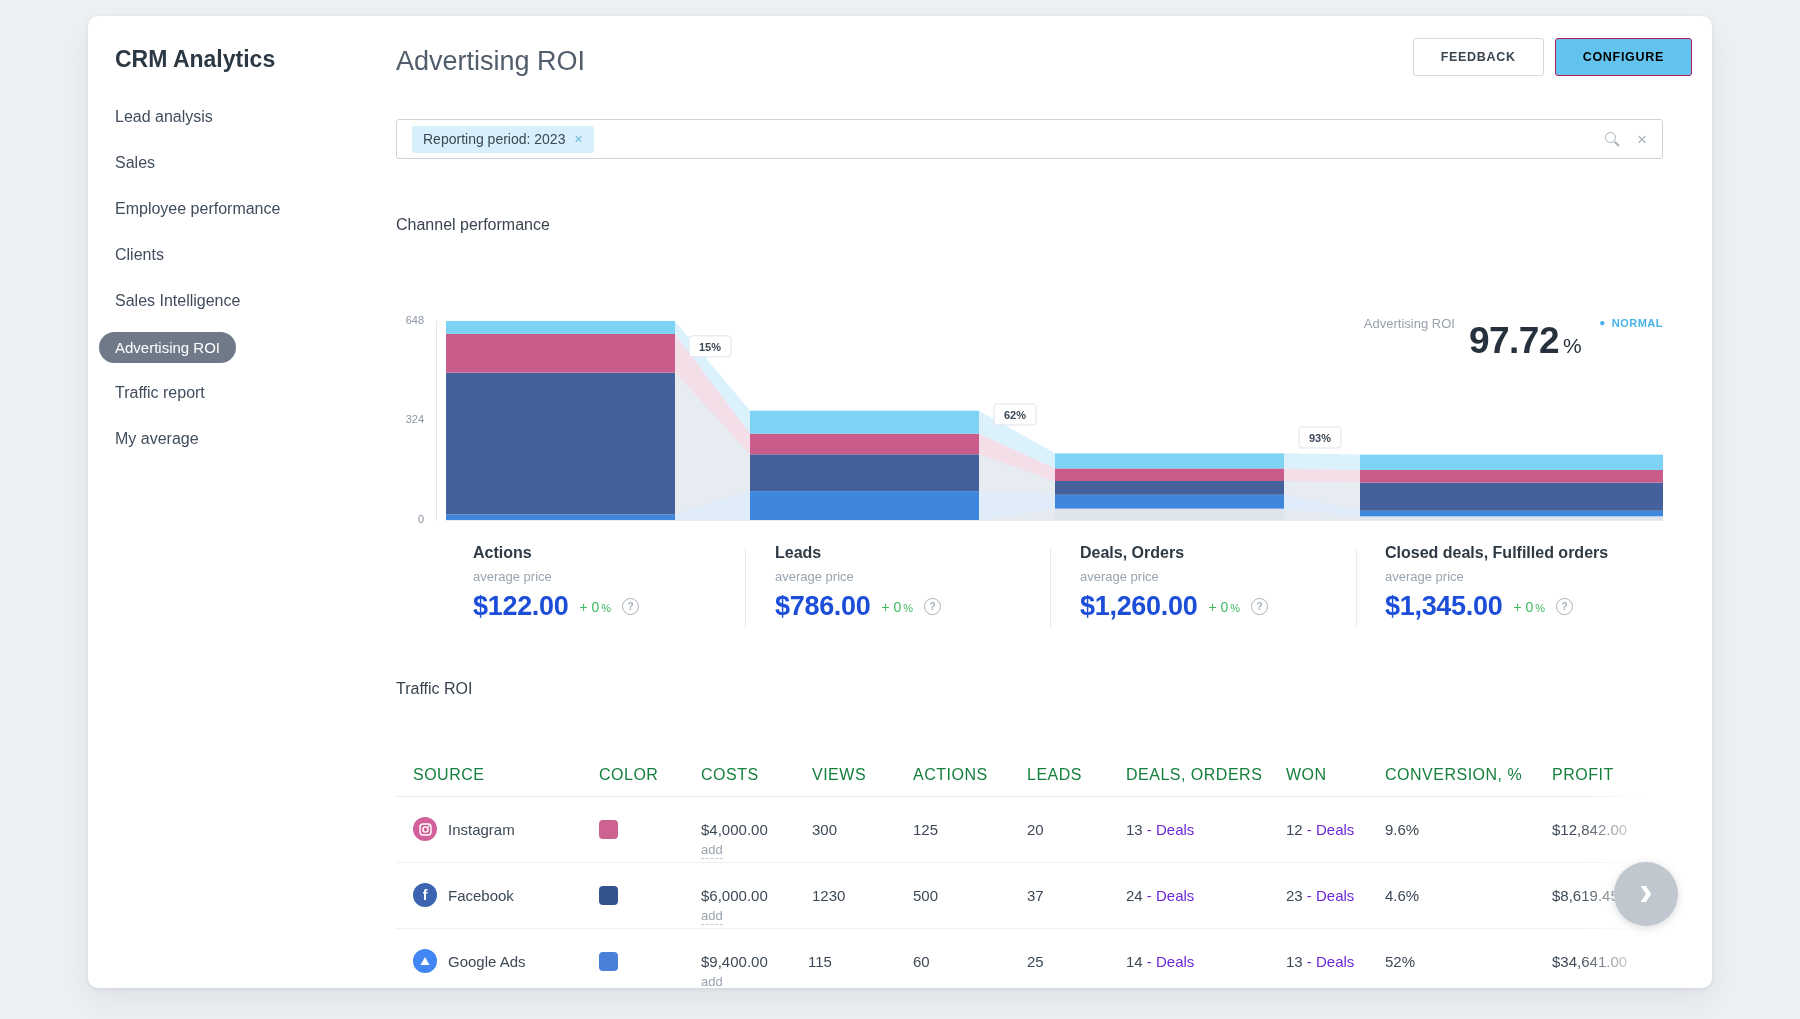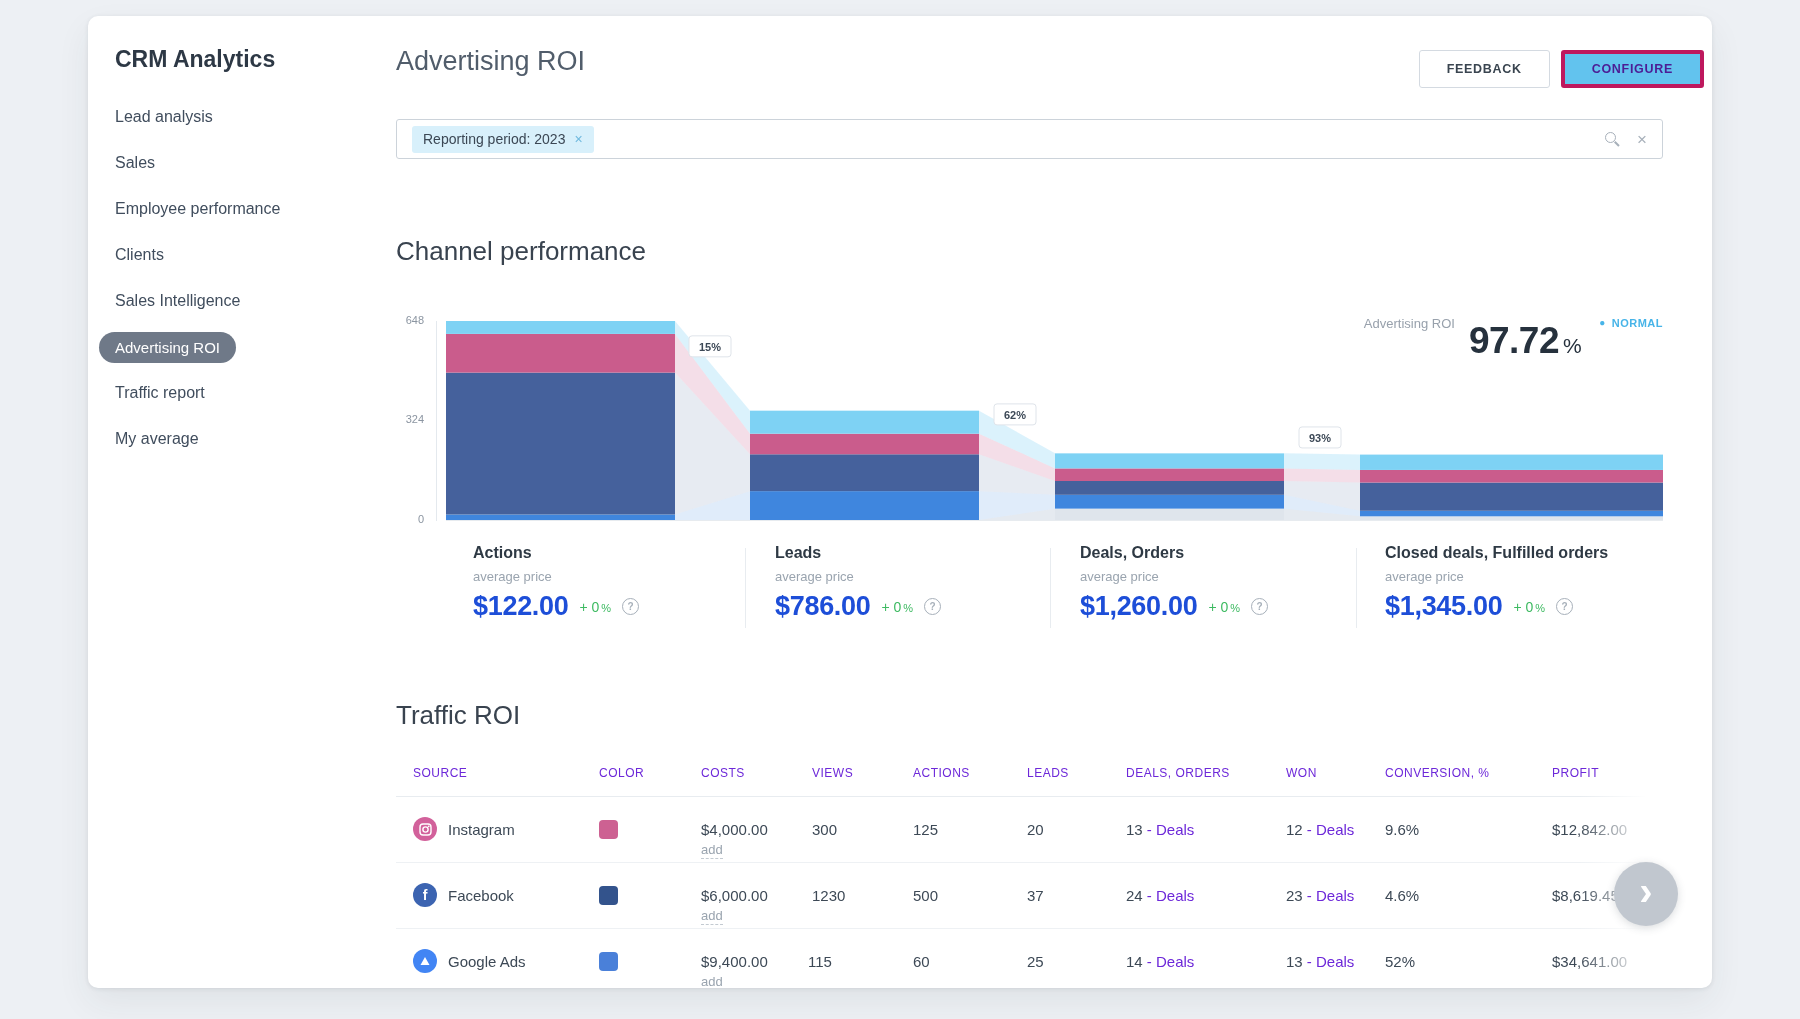--- a/index.html
+++ b/index.html
@@ -21,40 +21,40 @@
   .sidebar-title { position:absolute; left:27px; top:30px; font-size:23px; font-weight:700; color:#2d3845; }
   .nav { position:absolute; left:27px; top:78px; width:250px; }
   .nav-item { height:46px; display:flex; align-items:center; font-size:16px; color:#404d5d; cursor:pointer; }
   .nav-item .label { line-height:1; }
   .nav-item.active .label {
     background:#6f7988; color:#fff; padding:8px 16px; border-radius:17px;
     margin-left:-16px; font-size:15px;
   }
   
   .page-title { position:absolute; left:308px; top:30px; font-size:27px; font-weight:400; color:#515d6b; }
-  .header-buttons { position:absolute; top:22px; right:8px; display:flex; gap:11px;margin-top:12px; }
+  .header-buttons { position:absolute; top:22px; right:20px; display:flex; gap:11px; }
   .btn { height:38px; padding:0 27px; font-size:12.5px; font-weight:700; letter-spacing:.7px;
          border-radius:3px; display:flex; align-items:center; cursor:pointer; }
   .btn-feedback { background:#fff; border:1px solid #d4dae1; color:#3a4550; }
-  .btn-configure { background:#62c3ee; border:4px solid #be185d; color:#4c1d95; }
+  .btn-configure { background:#62c3ee; border:1px solid #be185d; color:#000000; }
   
   .filter-bar { position:absolute; left:308px; top:103px; width:1267px; height:40px;
     border:1px solid #ccd3da; border-radius:3px; display:flex; align-items:center; padding:0 15px; }
   .chip { background:#d8f0fb; border-radius:3px; height:27px; display:flex; align-items:center;
           padding:0 11px; font-size:14px; color:#3b4754; gap:9px; cursor:pointer; }
   .chip-x { color:#6fb9de; font-size:14px; line-height:1; cursor:pointer; }
   .filter-spacer { flex:1; }
   .search-icon { width:15px; height:15px; position:relative; margin-right:17px; cursor:pointer; }
   .search-icon::before { content:''; position:absolute; left:0; top:0; width:9px; height:9px;
     border:1.6px solid #a7b0ba; border-radius:50%; }
   .search-icon::after { content:''; position:absolute; width:6px; height:1.6px; background:#a7b0ba;
     transform:rotate(45deg); right:0; bottom:2px; }
   .clear-icon { color:#a7b0ba; font-size:17px; line-height:1; cursor:pointer; }
   
-  .section-title { position:absolute; left:308px; font-size:26px; color:#39434f; font-weight:400;margin-top:20px; }
+  .section-title { position:absolute; left:308px; font-size:16px; color:#39434f; font-weight:400; }
   
   .chart-wrap { position:absolute; left:308px; top:250px; width:1267px; height:275px; }
   .roi-row { position:absolute; top:18px; right:0; display:flex; align-items:center; gap:14px; }
   .roi-label { font-size:13px; color:#98a1ac; }
   .roi-value { font-size:37px; font-weight:600; color:#26313d; letter-spacing:-0.5px;margin-top:36px; }
   .roi-unit { font-size:21px; font-weight:400; color:#26313d; margin-left:4px; }
   .status-badge { display:flex; align-items:center; gap:6px; color:#47b4e8; font-size:11px;
     font-weight:700; letter-spacing:.5px; margin-left:4px; }
   .status-dot { font-size:10px; line-height:1; color:#47b4e8; }
   .tick { position:absolute; left:0; width:28px; text-align:right; font-size:11px; color:#8b95a1; }
@@ -67,21 +67,21 @@
   .stat-sub { font-size:13px; color:#9aa4af; margin-top:7px; }
   .price-row { margin-top:7px; display:flex; align-items:center; gap:11px; }
   .price { font-size:27px; font-weight:700; color:#1d4ed8; letter-spacing:-0.3px; }
   .delta { font-size:14px; color:#3dba61; }
   .delta-unit { font-size:11px; color:#3dba61; margin-left:2px; }
   .help { width:17px; height:17px; border-radius:50%; border:1.5px solid #a7b0ba; color:#a7b0ba;
     font-size:10px; font-weight:700; display:flex; align-items:center; justify-content:center; cursor:pointer; }
   .stat-divider { position:absolute; width:1px; top:4px; height:80px; background:#e8ecf0; }
   
   .table { position:absolute; left:308px; top:744px; width:1267px; height:232px; overflow:hidden; }
-  .th { position:absolute; top:6px; font-size:12px; color:#6d28d9; letter-spacing:.5px; white-space:nowrap; }
+  .th { position:absolute; top:6px; font-size:16px; color:#15803d; letter-spacing:.5px; white-space:nowrap; }
   .thead-line { position:absolute; top:36px; left:0; width:1267px; height:1px; background:#e8ecf0; }
   .rows { position:absolute; top:37px; left:0; width:1267px; }
   .trow { position:absolute; left:0; width:1267px; height:66px; }
   .trow.bordered { border-bottom:1px solid #eef1f4; }
   .cell { position:absolute; top:24px; font-size:15px; color:#3d4956; white-space:nowrap; }
   .cell-source { top:20px; display:flex; align-items:center; gap:11px; }
   .cell-color { top:23px; }
   .icon-circle { width:24px; height:24px; border-radius:50%; display:flex; align-items:center;
     justify-content:center; color:#fff; font-size:14px; font-weight:700; flex:0 0 auto; }
   .swatch { display:block; width:19px; height:19px; border-radius:4px; }

